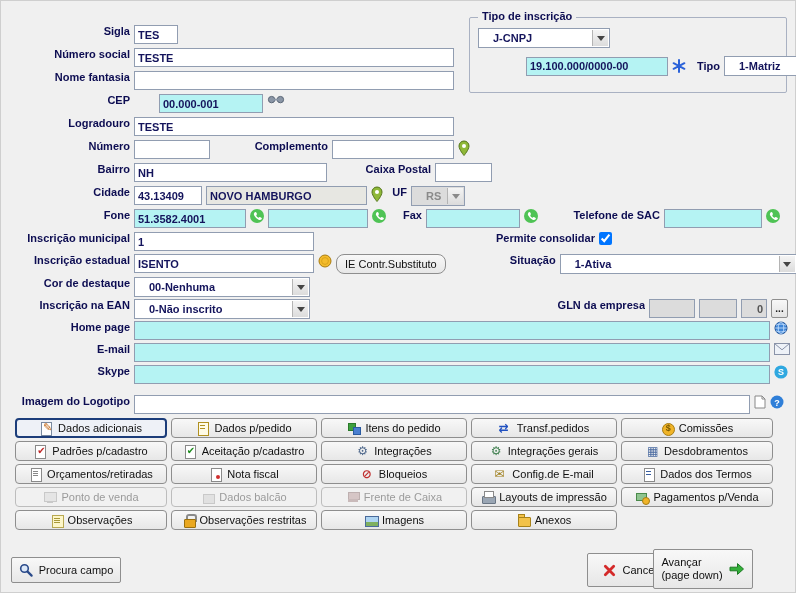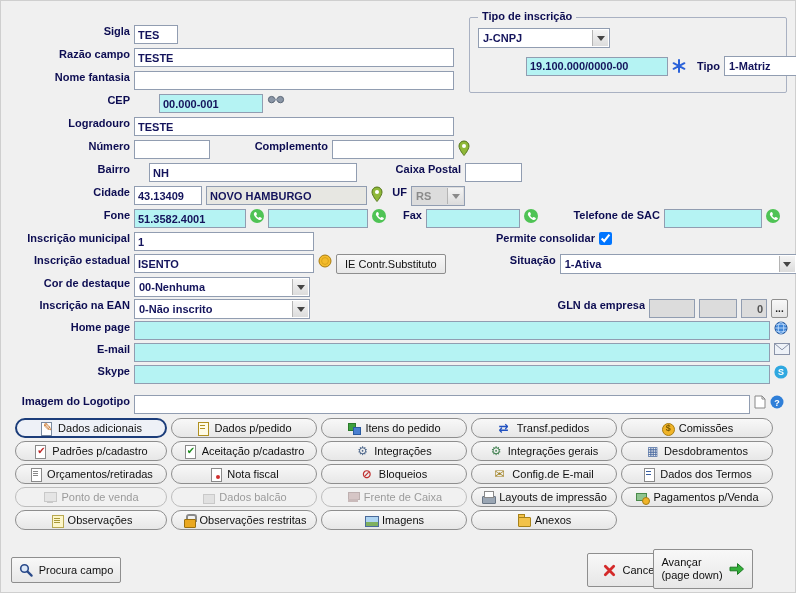--- a/index.html
+++ b/index.html
@@ -9,35 +9,35 @@
 
   .frow{position:absolute;left:4px;height:20px;display:flex;align-items:flex-start;gap:4px}
   .lbl{font-size:11px;font-weight:bold;color:#0d0d52;text-align:right;flex:none;white-space:nowrap;overflow:hidden}
   .lblmain{width:125px}
   .fld{height:19px;border:1px solid #919db1;background:#fff;font:bold 11px "Liberation Sans",sans-serif;color:#14145c;padding:0 3px;flex:none;outline:none}
   .cyan{background:#b5f3f3}
   .ro{background:#e7e7e2}
   .dis{background:#dcdcdc;color:#555}
   .rt{text-align:right}
 
-  .dd{height:20px;border:1px solid #919db1;background:#fff;display:flex;align-items:center;flex:none;position:relative;padding:0 18px 0 4px;font:bold 11px "Liberation Sans",sans-serif;color:#14145c;cursor:default}
+  .dd{height:20px;border:1px solid #919db1;background:#fff;display:flex;align-items:center;flex:none;position:relative;padding:0 18px 0 14px;font:bold 11px "Liberation Sans",sans-serif;color:#14145c;cursor:default}
   .dd .arw{position:absolute;right:1px;top:1px;bottom:1px;width:16px;background:linear-gradient(#f4f4f4,#dcdcdc);border-left:1px solid #b4b4b4;display:flex;align-items:center;justify-content:center}
   .arw::after{content:"";border:4px solid transparent;border-top:5px solid #444;margin-top:5px}
   .dd.ddis{background:#dcdcdc;color:#8a8a8a}
   .dd.ddis .arw::after{border-top-color:#8a8a8a}
 
   .fic{flex:none;display:block}
   .chk{width:13px;height:13px;flex:none}
 
   .gbox{position:absolute;left:468px;top:16px;width:318px;height:76px;border:1px solid #a9b1c2;border-radius:2px}
   .gbox .legend{position:absolute;top:-8px;left:8px;background:#f0f0f0;padding:0 4px;font:bold 11px "Liberation Sans",sans-serif;color:#0d0d52}
   .grow{position:absolute;display:flex;align-items:center;gap:4px}
 
   .grid{position:absolute;left:14px;top:417px;display:grid;grid-template-columns:152px 146px 146px 146px 152px;column-gap:4px;row-gap:3px}
-  .mbtn{height:20px;display:flex;align-items:center;justify-content:center;gap:4px;background:linear-gradient(#f8f8f8,#e7e7e7);border:1px solid #8e8e8e;border-radius:10px;font:11px "Liberation Sans",sans-serif;color:#101010;cursor:pointer;padding:0 2px;white-space:nowrap;overflow:hidden}
+  .mbtn{height:20px;display:flex;align-items:center;justify-content:center;gap:4px;background:linear-gradient(#f8f8f8,#e7e7e7);border:1px solid #8e8e8e;border-radius:4px;font:11px "Liberation Sans",sans-serif;color:#101010;cursor:pointer;padding:0 2px;white-space:nowrap;overflow:hidden}
   .mbtn.active{border:2px solid #1c3d7a;background:#eef1f7}
   .mbtn.disabled{color:#9b9b9b;border-color:#bdbdbd;background:#f1f1f1;cursor:default}
   .mbtn.disabled .bic{opacity:.45;filter:grayscale(55%)}
   .mlbl{overflow:hidden;text-overflow:ellipsis}
 
   .bic{width:14px;height:13px;position:relative;flex:none;display:block;font-family:"DejaVu Sans",sans-serif}
   .bic::before,.bic::after{position:absolute;content:""}
   [data-icon="form-edit-icon"]::before{left:1px;top:0;width:9px;height:12px;background:#fff;border:1px solid #7a8aa0}
   [data-icon="form-edit-icon"]::after{content:"✎";left:3px;top:-1px;color:#c46a1a;font-size:11px;line-height:13px}
   [data-icon="order-data-icon"]::before{left:2px;top:0;width:9px;height:12px;background:#fffbe6;border:1px solid #b09020}
@@ -73,35 +73,35 @@
   [data-icon="notes-icon"]::before{left:2px;top:1px;width:10px;height:11px;background:#fdf6c8;border:1px solid #b8a850}
   [data-icon="notes-icon"]::after{left:4px;top:4px;width:6px;height:1px;background:#a89838;box-shadow:0 2px 0 #a89838,0 4px 0 #a89838}
   [data-icon="lock-notes-icon"]::before{left:4px;top:0;width:7px;height:6px;border:2px solid #8a8a8a;border-bottom:none;border-radius:3px 3px 0 0}
   [data-icon="lock-notes-icon"]::after{left:2px;top:5px;width:10px;height:7px;background:#eaa820;border:1px solid #9a7010;border-radius:1px}
   [data-icon="images-picture-icon"]::before{left:1px;top:2px;width:12px;height:9px;background:linear-gradient(180deg,#aed4f2 55%,#7fb05f 45%);border:1px solid #4a6a9a}
   [data-icon="attachments-clip-icon"]::before{left:1px;top:0;width:5px;height:3px;background:#f2c24a;border:1px solid #a8821a;border-bottom:none}
   [data-icon="attachments-clip-icon"]::after{left:1px;top:3px;width:11px;height:8px;background:#f2c24a;border:1px solid #a8821a;border-radius:1px}
 
   .fbtn{position:absolute;display:flex;align-items:center;justify-content:center;gap:6px;background:linear-gradient(#f8f8f8,#e7e7e7);border:1px solid #8e8e8e;border-radius:2px;font:11px "Liberation Sans",sans-serif;color:#101010;cursor:pointer}
   .mini{height:19px;width:17px;flex:none;background:linear-gradient(#f8f8f8,#e3e3e3);border:1px solid #8e8e8e;font:bold 10px "Liberation Sans",sans-serif;color:#222;cursor:pointer;border-radius:2px;line-height:10px}
-  .iebtn{height:20px;flex:none;background:linear-gradient(#f8f8f8,#e7e7e7);border:1px solid #8e8e8e;border-radius:2px;font:11px "Liberation Sans",sans-serif;color:#101010;padding:0 8px;cursor:pointer}
+  .iebtn{height:20px;flex:none;background:linear-gradient(#f8f8f8,#e7e7e7);border:1px solid #8e8e8e;border-radius:8px;font:11px "Liberation Sans",sans-serif;color:#101010;padding:0 8px;cursor:pointer}
   .stack{display:flex;flex-direction:column;align-items:flex-start;line-height:13px}
 </style>
 </head>
 <body>
 
 <div class="screen">
 
   <div class="frow" style="top:24px">
     <span class="lbl lblmain">Sigla</span>
     <input class="fld" style="width: 44px;" value="TES">
   </div>
 
   <div class="frow" style="top:47px">
-    <span class="lbl lblmain">Razão campo</span>
+    <span class="lbl lblmain">Número social</span>
     <input class="fld" style="width: 320px;" value="TESTE">
   </div>
 
   <div class="frow" style="top:70px">
     <span class="lbl lblmain">Nome fantasia</span>
     <input class="fld" style="width: 320px;" value="">
   </div>
 
   <div class="frow" style="top:93px">
     <span class="lbl lblmain">CEP</span>
@@ -124,21 +124,21 @@
     <span class="lbl" style="width:114px">Complemento</span>
     <input class="fld" style="width: 122px;" value="">
     <svg class="fic" width="12" height="16" viewBox="0 0 12 16">
         <path d="M6 1c2.8 0 5 2.2 5 5 0 3.7-5 9.5-5 9.5S1 9.7 1 6c0-2.8 2.2-5 5-5z" fill="#8fb838" stroke="#55761c"></path>
         <circle cx="6" cy="6" r="2" fill="#fff"></circle>
       </svg>
   </div>
 
   <div class="frow" style="top:162px">
     <span class="lbl lblmain">Bairro</span>
-    <input class="fld" style="width: 208px; margin-left: 15px;" value="NH">
+    <input class="fld" style="width: 193px;" value="NH">
     <span class="lbl" style="width:100px">Caixa Postal</span>
     <input class="fld" style="width: 57px;" value="">
   </div>
 
   <div class="frow" style="top:185px">
     <span class="lbl lblmain">Cidade</span>
     <input class="fld" style="width: 68px;" value="43.13409">
     <input class="fld ro" style="width: 161px;" readonly="" value="NOVO HAMBURGO">
     <svg class="fic" width="12" height="16" viewBox="0 0 12 16">
         <path d="M6 1c2.8 0 5 2.2 5 5 0 3.7-5 9.5-5 9.5S1 9.7 1 6c0-2.8 2.2-5 5-5z" fill="#8fb838" stroke="#55761c"></path>

